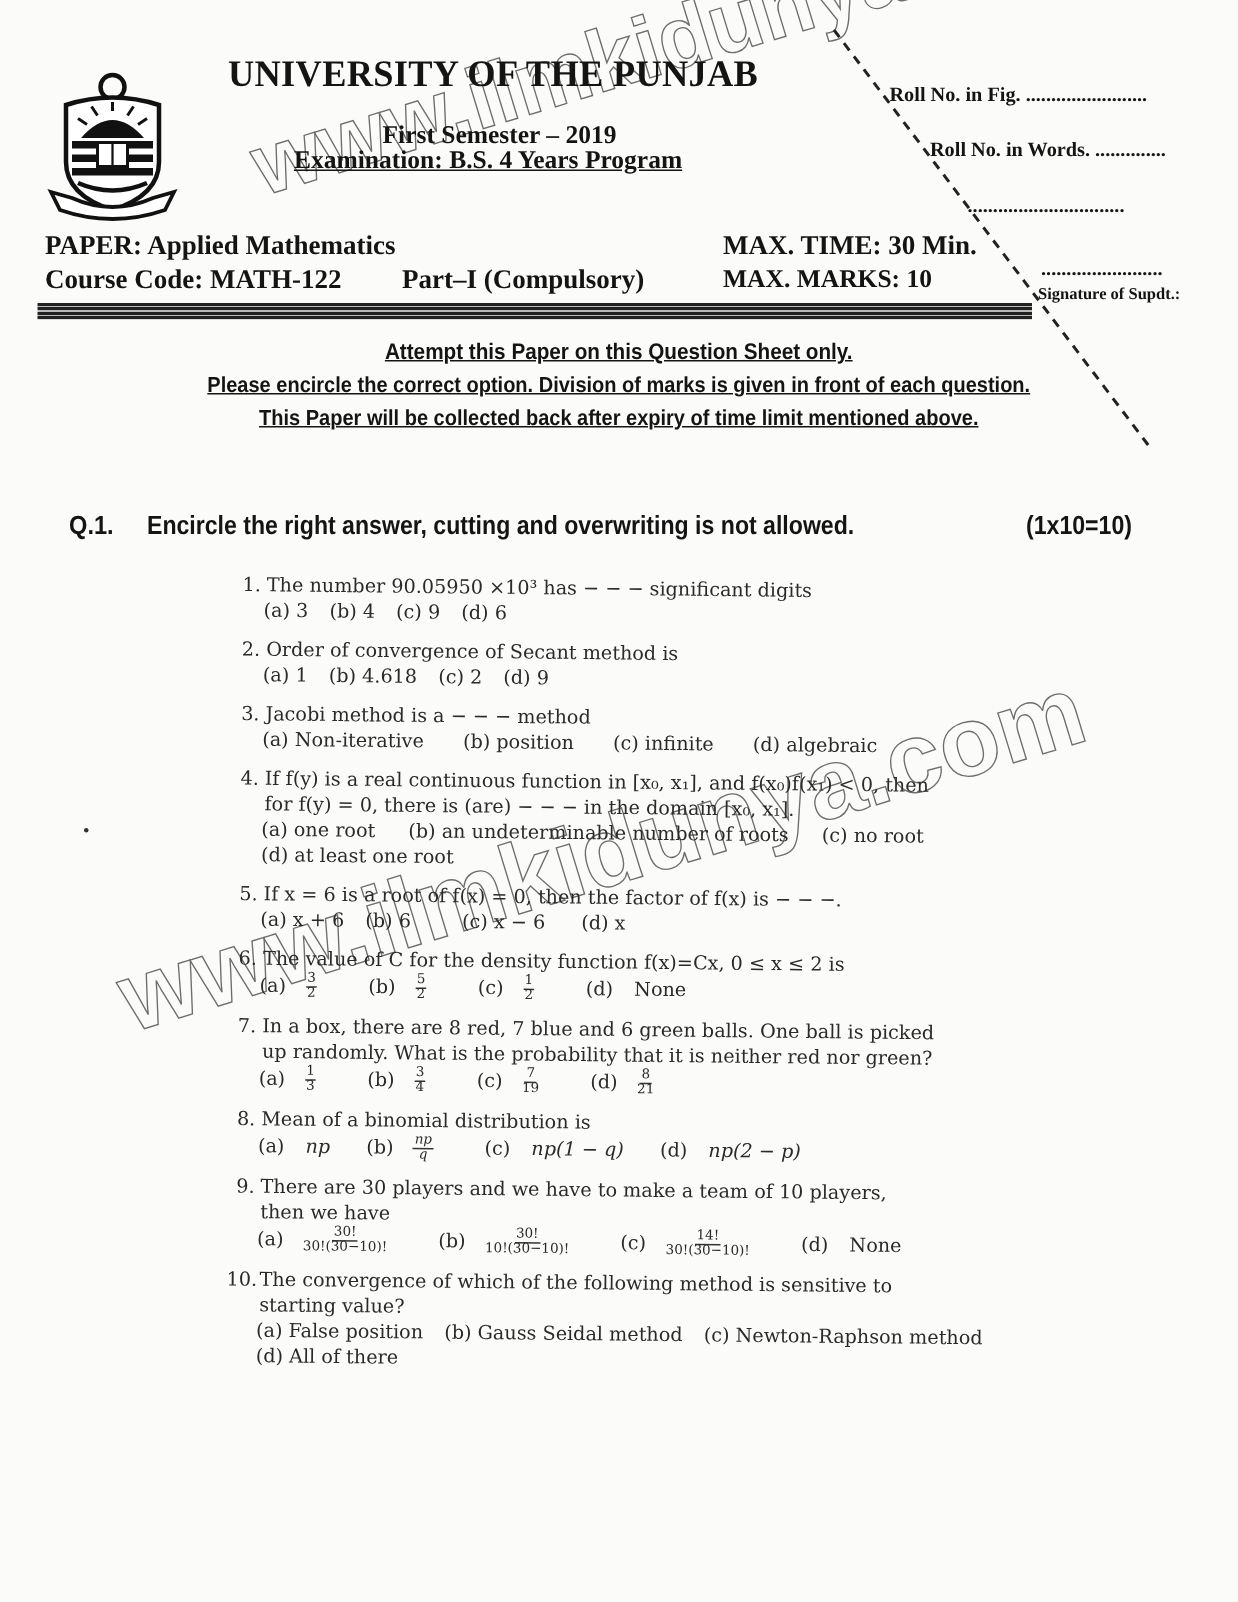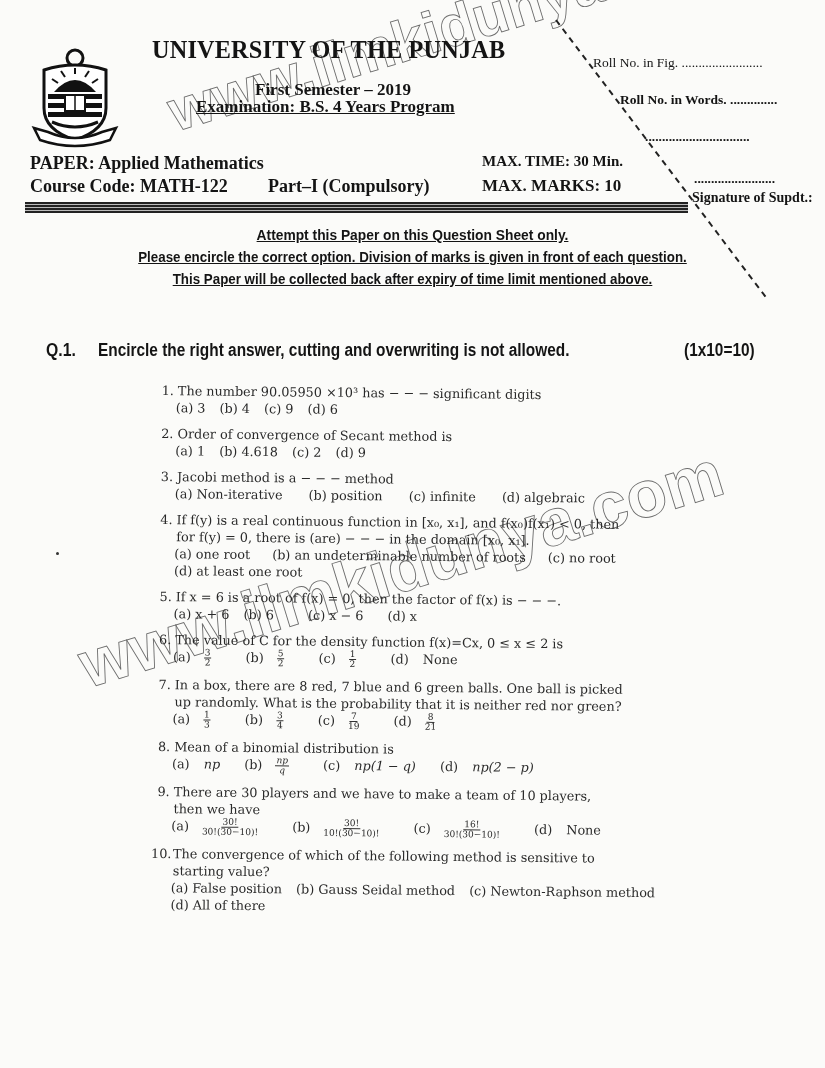--- a/index.html
+++ b/index.html
@@ -6,29 +6,29 @@
   body {
     width: 825px; height: 1068px; position: relative; overflow: hidden;
     background: #fbfbf9; color: #141414;
     font-family: "Liberation Serif", serif;
   }
   .abs { position: absolute; }
   .logo { left: 30px; top: 48px; width: 90px; height: 100px; }
   .title { left: 152px; top: 36px; font-size: 25px; font-weight: bold; letter-spacing: 0.2px; transform: scaleX(0.97); transform-origin: left; white-space: nowrap; }
   .semester { left: 255px; top: 80px; font-size: 17px; font-weight: bold; white-space: nowrap; }
   .exam { left: 196px; top: 97px; font-size: 17px; font-weight: bold; text-decoration: underline; white-space: nowrap; }
-  .rollfig { left: 593px; top: 55px; font-size: 13.5px; font-weight: normal; white-space: nowrap; }
+  .rollfig { left: 593px; top: 55px; font-size: 13.5px; font-weight: bold; white-space: nowrap; }
   .rollwords { left: 620px; top: 92px; font-size: 13.5px; font-weight: bold; white-space: nowrap; }
   .dots3 { left: 645px; top: 129px; font-size: 13.5px; font-weight: bold; white-space: nowrap; }
   .dots4 { left: 694px; top: 171px; font-size: 13.5px; font-weight: bold; white-space: nowrap; }
-  .sig { left: 692px; top: 190px; font-size: 14px; font-weight: bold; white-space: nowrap; }
+  .sig { left: 692px; top: 190px; font-size: 11px; font-weight: bold; white-space: nowrap; }
   .paper { left: 30px; top: 153px; font-size: 18px; font-weight: bold; white-space: nowrap; }
   .course { left: 30px; top: 176px; font-size: 18px; font-weight: bold; white-space: nowrap; }
   .part { left: 268px; top: 176px; font-size: 18px; font-weight: bold; white-space: nowrap; }
-  .maxtime { left: 482px; top: 153px; font-size: 15px; font-weight: bold; white-space: nowrap; }
+  .maxtime { left: 482px; top: 153px; font-size: 18px; font-weight: bold; white-space: nowrap; }
   .maxmarks { left: 482px; top: 176px; font-size: 17px; font-weight: bold; white-space: nowrap; }
   .divider { left: 25px; top: 202px; width: 663px; height: 11px;
     background: repeating-linear-gradient(to bottom, #222 0px, #222 2px, #bbb 2px, #bbb 3px); }
   .instr { left: 0; width: 825px; text-align: center; font-family: "Liberation Sans", sans-serif; font-weight: bold; font-size: 14.5px; text-decoration: underline; transform: scaleX(0.92); white-space: nowrap; }
   .i1 { top: 226px; font-size: 15px; }
   .i2 { top: 249px; }
   .i3 { top: 271px; }
   .q1label { left: 46px; top: 340px; font-family: "Liberation Sans", sans-serif; font-size: 17.5px; font-weight: bold; transform: scaleX(0.9); transform-origin: left; white-space: nowrap; }
   .q1text { left: 98px; top: 340px; font-family: "Liberation Sans", sans-serif; font-size: 17.5px; font-weight: bold; transform: scaleX(0.88); transform-origin: left; white-space: nowrap; }
   .q1marks { left: 684px; top: 340px; font-family: "Liberation Sans", sans-serif; font-size: 17.5px; font-weight: bold; transform: scaleX(0.88); transform-origin: left; white-space: nowrap; }
@@ -226,21 +226,21 @@
     <div class="opts">
       <span><span>(a)</span><span class="frac">
             <span class="n">30!</span>
             <span>30!(30−10)!</span>
           </span></span>
       <span><span>(b)</span><span class="frac">
             <span class="n">30!</span>
             <span>10!(30−10)!</span>
           </span></span>
       <span><span>(c)</span><span class="frac">
-            <span class="n">16!</span>
+            <span class="n">14!</span>
             <span>30!(30−10)!</span>
           </span></span>
       <span><span>(d)</span> <span>None</span></span>
     </div>
   </div>
 
   <div class="q">
     <span class="num">10.</span>
     <div class="stem">The convergence of which of the following method is sensitive to starting value?</div>
     <div class="opts">

